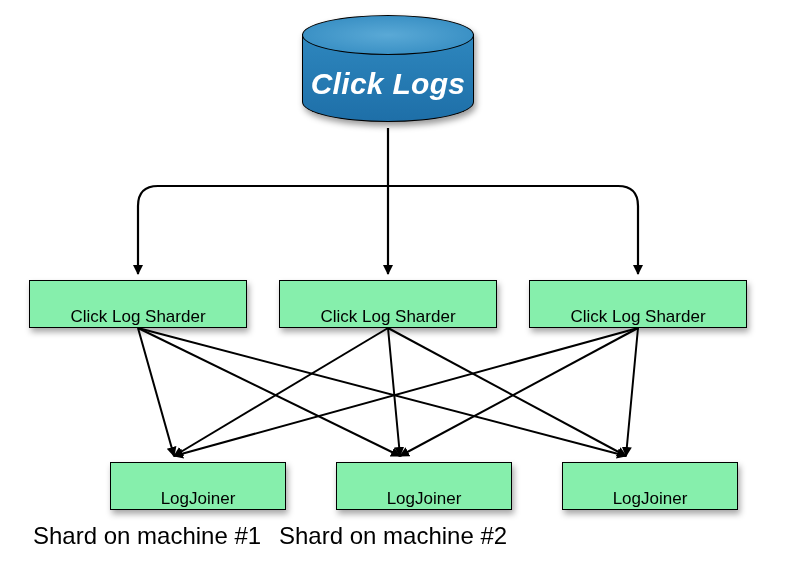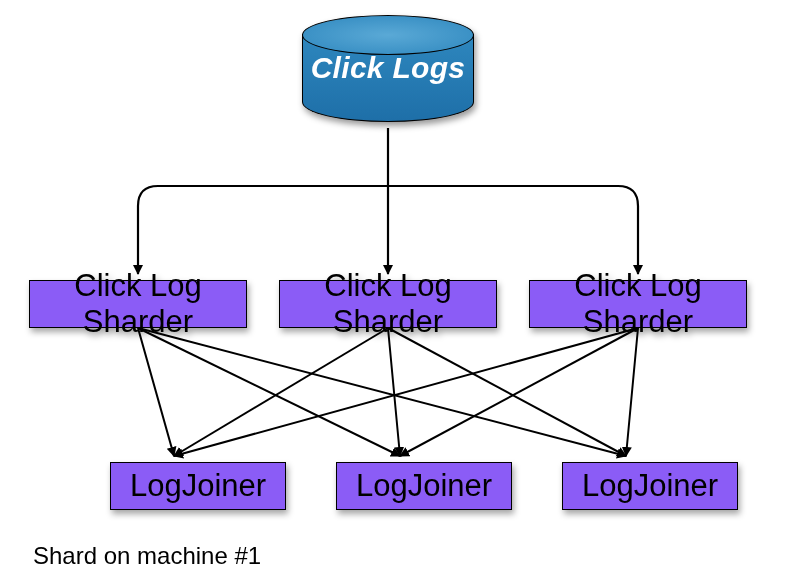--- a/index.html
+++ b/index.html
@@ -43,57 +43,57 @@
     width: 172px;
     height: 40px;
     background: radial-gradient(ellipse at center, #5aa9d6 0%, #2e87be 100%);
     border: 1.8px solid #000;
     border-radius: 50%;
     box-sizing: border-box;
   }
   .cyl-label {
     position: absolute;
     left: 0;
-    top: 36px;
+    top: 52px;
     width: 172px;
     text-align: center;
     color: #fff;
     font-size: 30px;
     font-weight: 600;
     font-style: italic;
     letter-spacing: 0.3px;
   }
   .box {
     position: absolute;
-    background: #8b5cf6;
+    background: #86efac;
     border: 1.8px solid #000;
     box-sizing: border-box;
     text-align: center;
-    font-size: 31px;
+    font-size: 17px;
     font-weight: 400;
     color: #000;
     display: flex;
-    align-items: center;
+    align-items: flex-end;
     justify-content: center;
     filter: drop-shadow(2px 4px 3px rgba(0,0,0,0.35));
   }
   .sharder {
     width: 218px;
     height: 48px;
     top: 280px;
   }
   .joiner {
     width: 176px;
     height: 48px;
     top: 462px;
     margin-left: 24px;
   }
   .footer-label {
     position: absolute;
-    top: 542px;
+    top: 522px;
     font-size: 24px;
     color: #000;
     white-space: nowrap;
   }
   svg.connectors {
     position: absolute;
     left: 0;
     top: 0;
     width: 795px;
     height: 570px;
@@ -153,14 +153,15 @@
     <span>LogJoiner</span>
   </div>
   <div class="box joiner" style="left:312px">
     <span>LogJoiner</span>
   </div>
   <div class="box joiner" style="left:538px">
     <span>LogJoiner</span>
   </div>
 
   <div class="footer-label" style="left:33px">Shard on machine #1</div>
+  <div class="footer-label" style="left:279px">Shard on machine #2</div>
 
 </div>
 
 </body></html>

